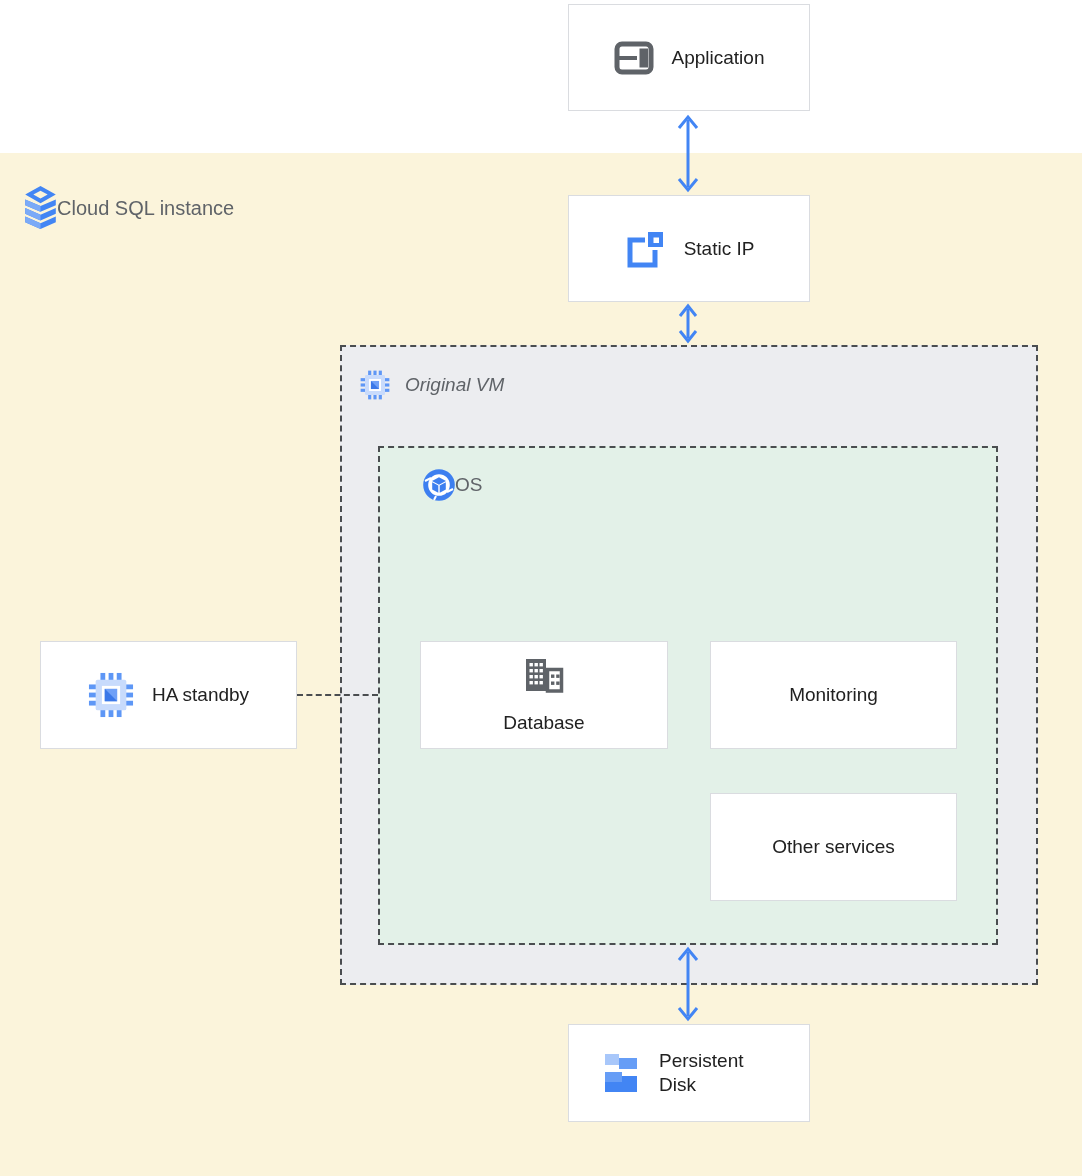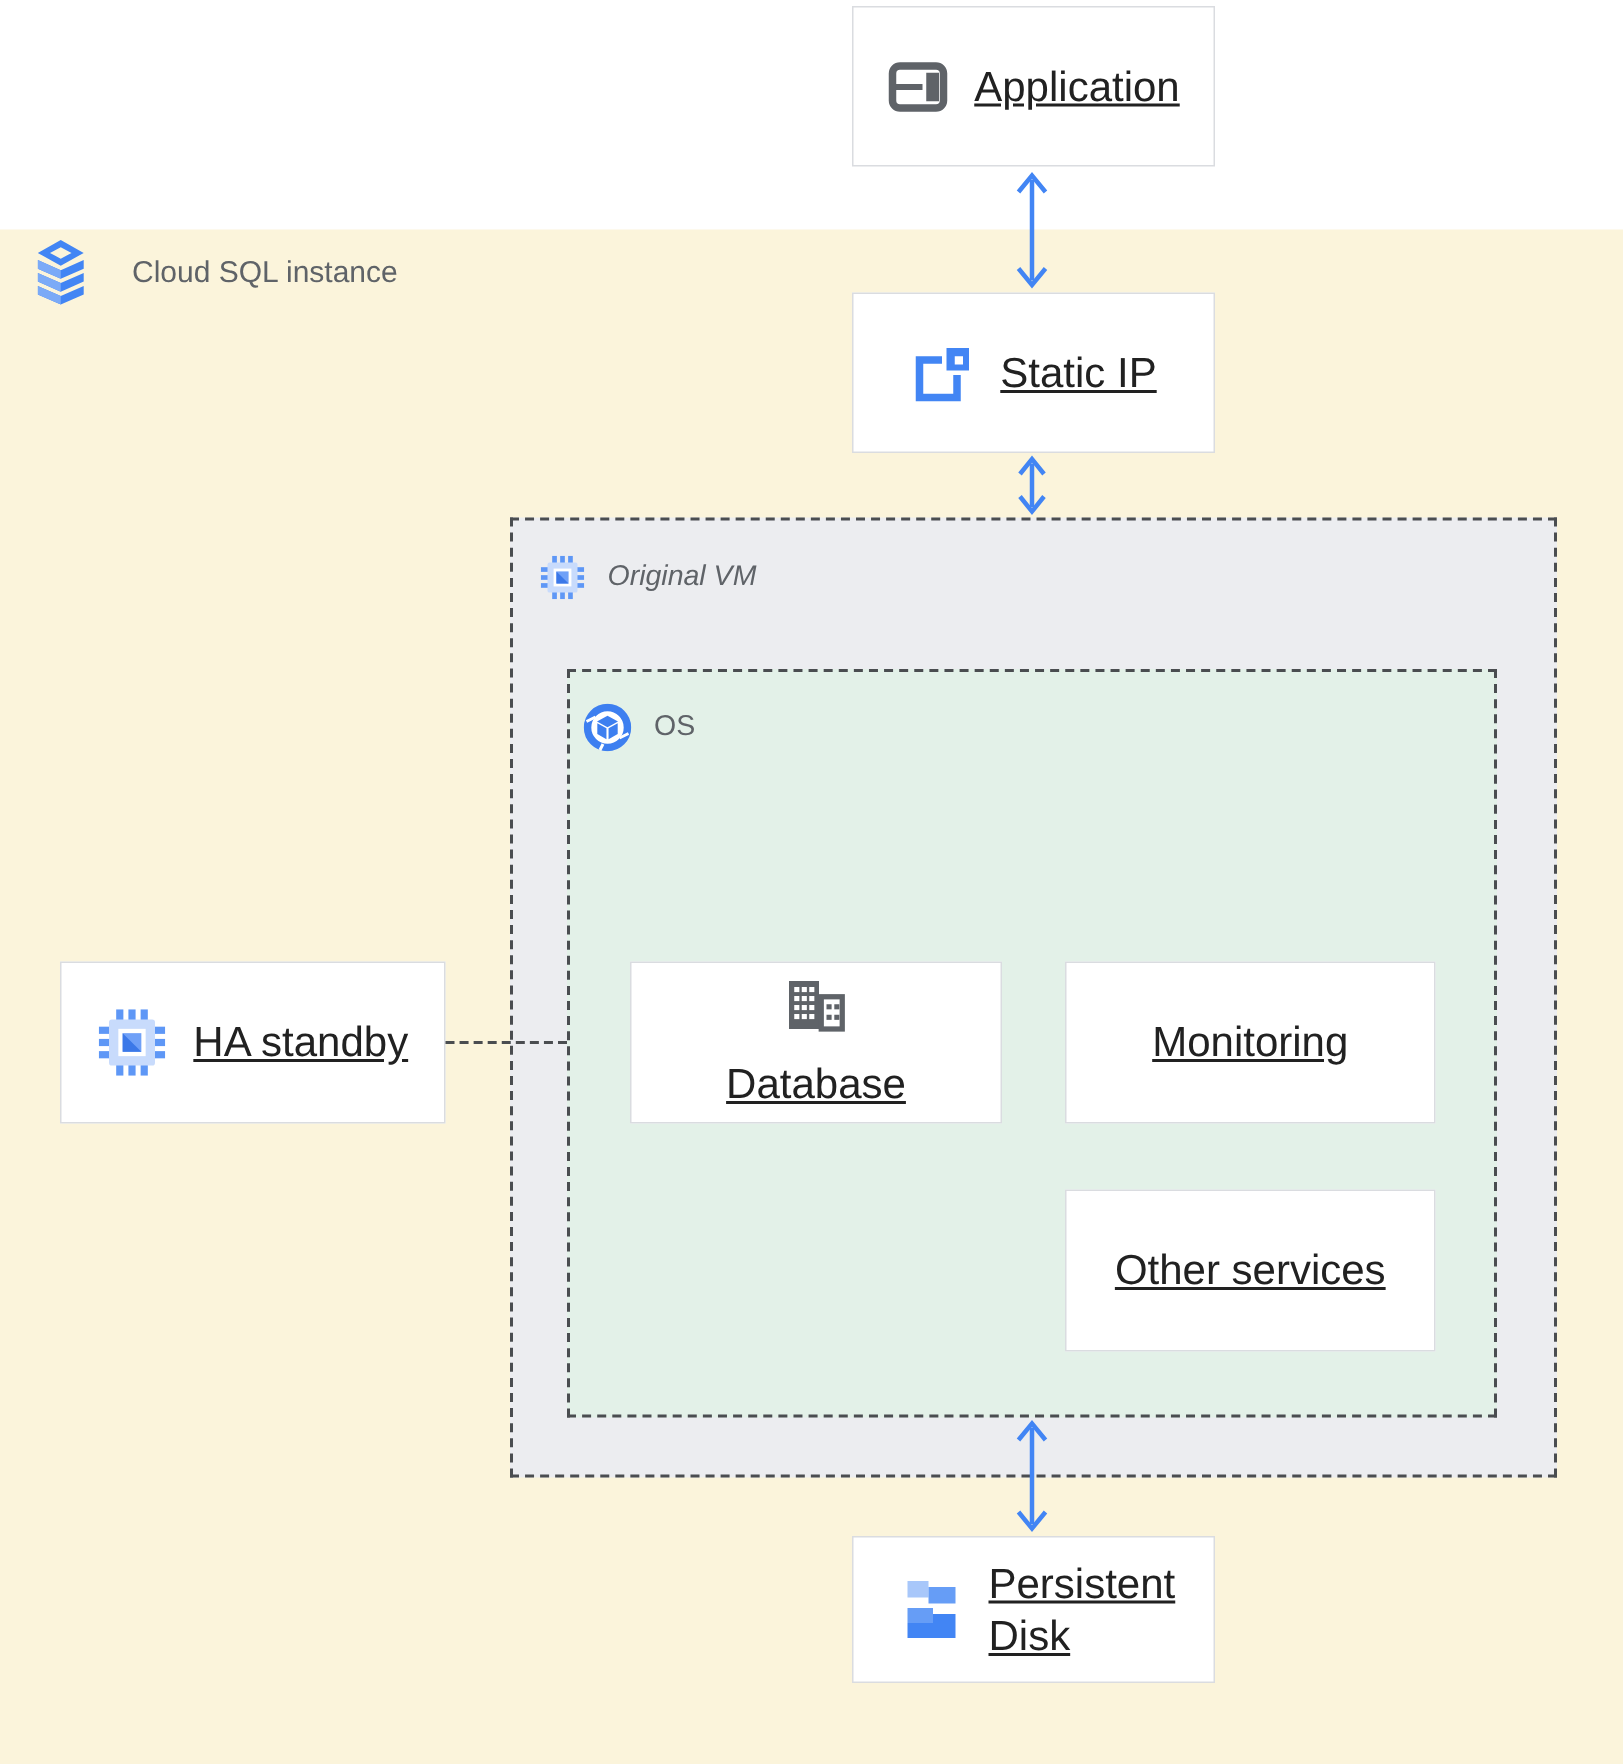--- a/index.html
+++ b/index.html
@@ -36,36 +36,35 @@
 
   
   .region-label {
     position: absolute;
     display: flex;
     align-items: center;
     color: #5F6368;
     font-size: 19px;
   }
   .region-label .txt { white-space: nowrap; }
-  .cloud-sql-label { left: 25px; top: 160px; gap: 32px; font-size: 20px; }
+  .cloud-sql-label { left: 25px; top: 186px; gap: 1px; font-size: 20px; }
   .vm-label        { left: 360px; top: 370px; gap: 15px; font-style: italic; }
-  .os-label        { left: 389px; top: 469px; gap: 15px; }
+  .os-label        { left: 423px; top: 469px; }
 
   
   .node {
     position: absolute;
     background: #ffffff;
     border: 1px solid #DADCE0;
     display: flex;
     align-items: center;
     justify-content: center;
     gap: 18px;
     color: #212121;
-    font-size: 28px;
-    text-decoration: underline;
+    font-size: 19px;
   }
   .node .lbl { white-space: nowrap; }
   .node-application     { left: 568px; top: 4px;    width: 242px; height: 107px; }
   .node-static-ip       { left: 568px; top: 195px;  width: 242px; height: 107px; }
   .node-logging         { left: 710px; top: 487px;  width: 247px; height: 108px; }
   .node-database        { left: 420px; top: 641px;  width: 248px; height: 108px; flex-direction: column; }
   .node-monitoring      { left: 710px; top: 641px;  width: 247px; height: 108px; }
   .node-other-services  { left: 710px; top: 793px;  width: 247px; height: 108px; }
   .node-ha-standby      { left: 40px;  top: 641px;  width: 257px; height: 108px; }
   .node-persistent-disk { left: 568px; top: 1024px; width: 242px; height: 98px; }

